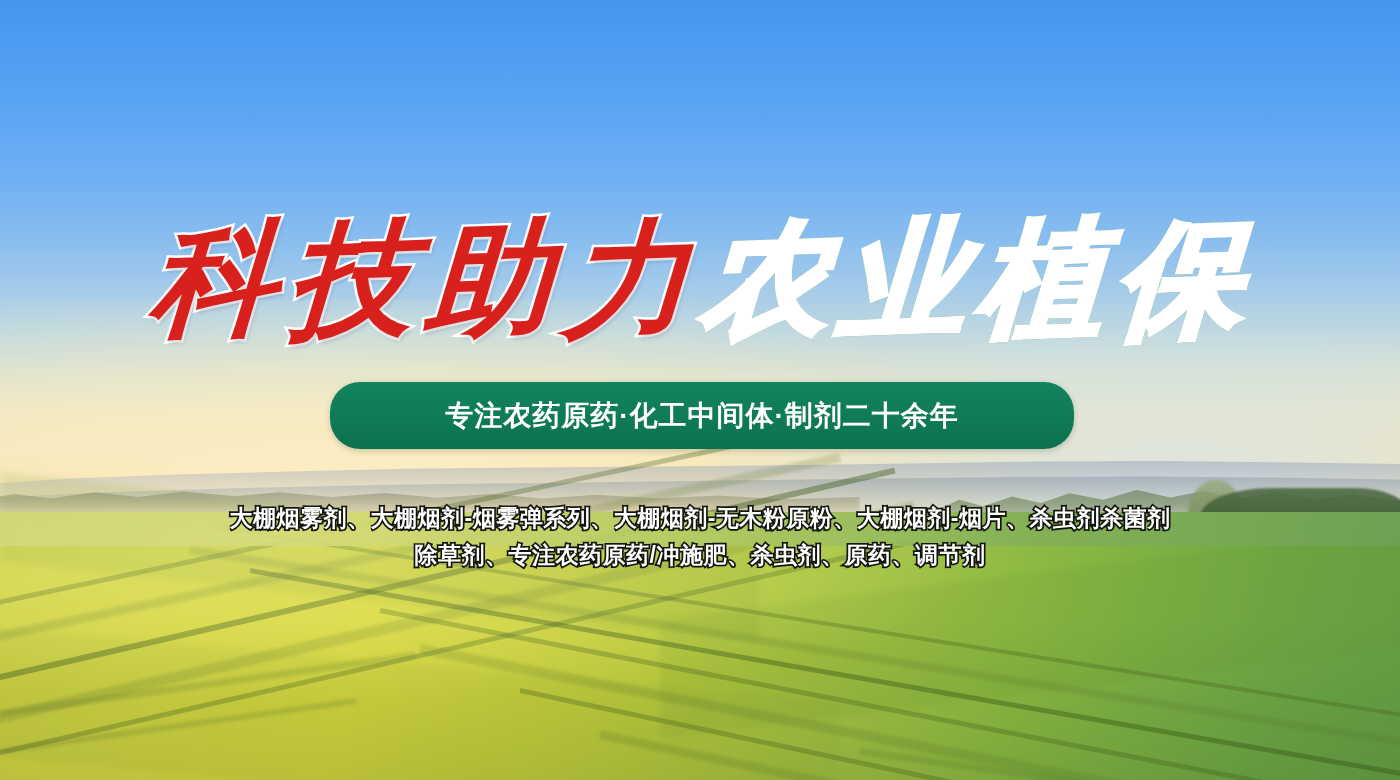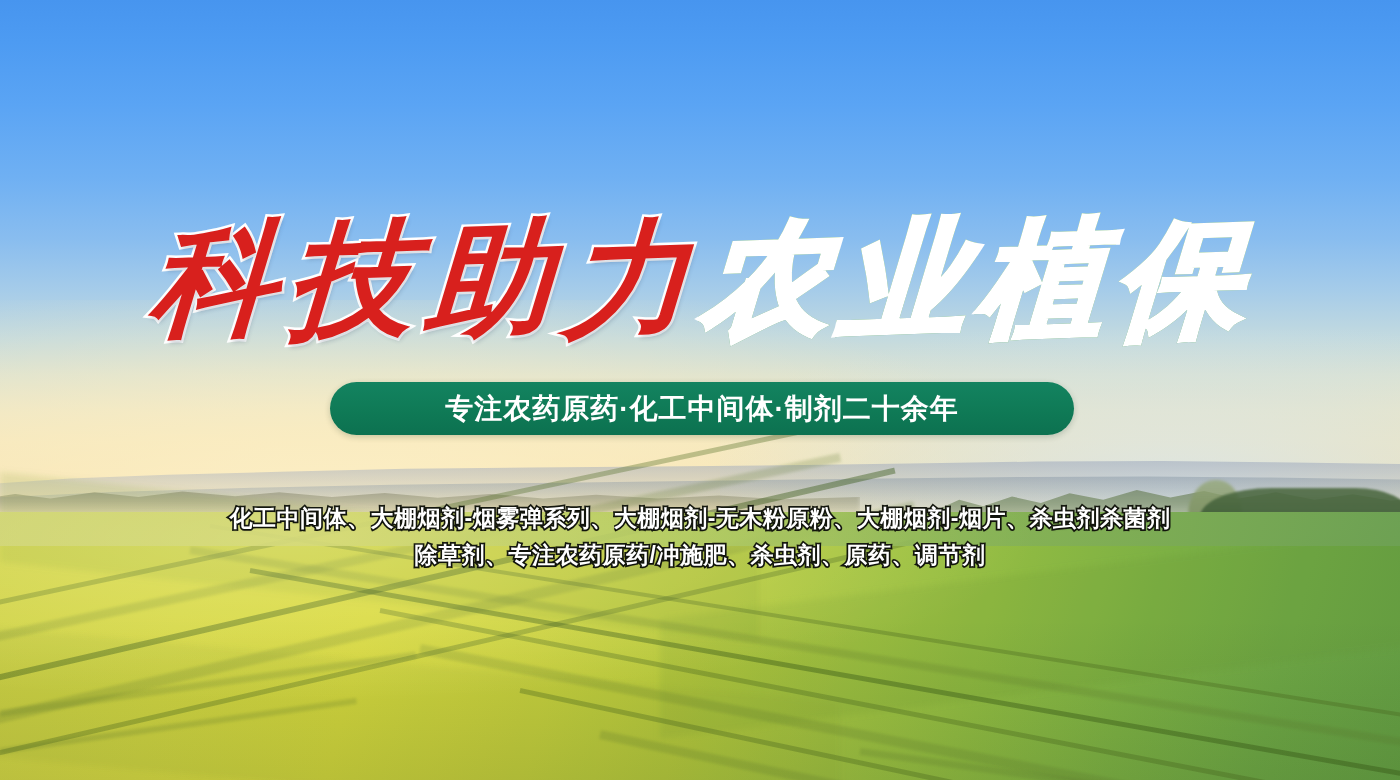--- a/index.html
+++ b/index.html
@@ -181,21 +181,21 @@
     -webkit-text-fill-color:transparent;
     -webkit-text-stroke:5px #ffffff;
     paint-order:stroke fill;
     text-shadow:0 0 2px #fff;
   }
 
   
   .sub-pill {
     position:absolute;
     left:330px; top:382px;
-    width:744px; height:53px;
+    width:744px; height:67px;
     background:linear-gradient(to bottom,#138360 0%,#0f7a56 55%,#0c7150 100%);
     border-radius:30px 30px 30px 30px;
     display:flex; align-items:center; justify-content:center;
     box-shadow:0 2px 6px rgba(0,40,20,0.20);
   }
   .sub-pill-text {
     color:#ffffff;
     font-size:28px;
     font-weight:bold;
     letter-spacing:1px;
@@ -267,17 +267,17 @@
 
   <div class="title">
     <span class="ch red">科</span><span class="ch red">技</span><span class="ch red">助</span><span class="ch red">力</span><span class="ch grn">农</span><span class="ch grn">业</span><span class="ch grn">植</span><span class="ch grn">保</span>
   </div>
 
   <div class="sub-pill">
     <span class="sub-pill-text">专注农药原药·化工中间体·制剂二十余年</span>
   </div>
 
   <div class="products">
-    <div class="prod-line">化工中间体、大棚烟剂-烟雾弹系列、大棚烟剂-无木粉原粉、大棚烟剂-烟片、杀虫剂杀菌剂</div>
+    <div class="prod-line">大棚烟雾剂、大棚烟剂-烟雾弹系列、大棚烟剂-无木粉原粉、大棚烟剂-烟片、杀虫剂杀菌剂</div>
     <div class="prod-line">除草剂、专注农药原药/冲施肥、杀虫剂、原药、调节剂</div>
   </div>
 
 </div>
 
 </body></html>

